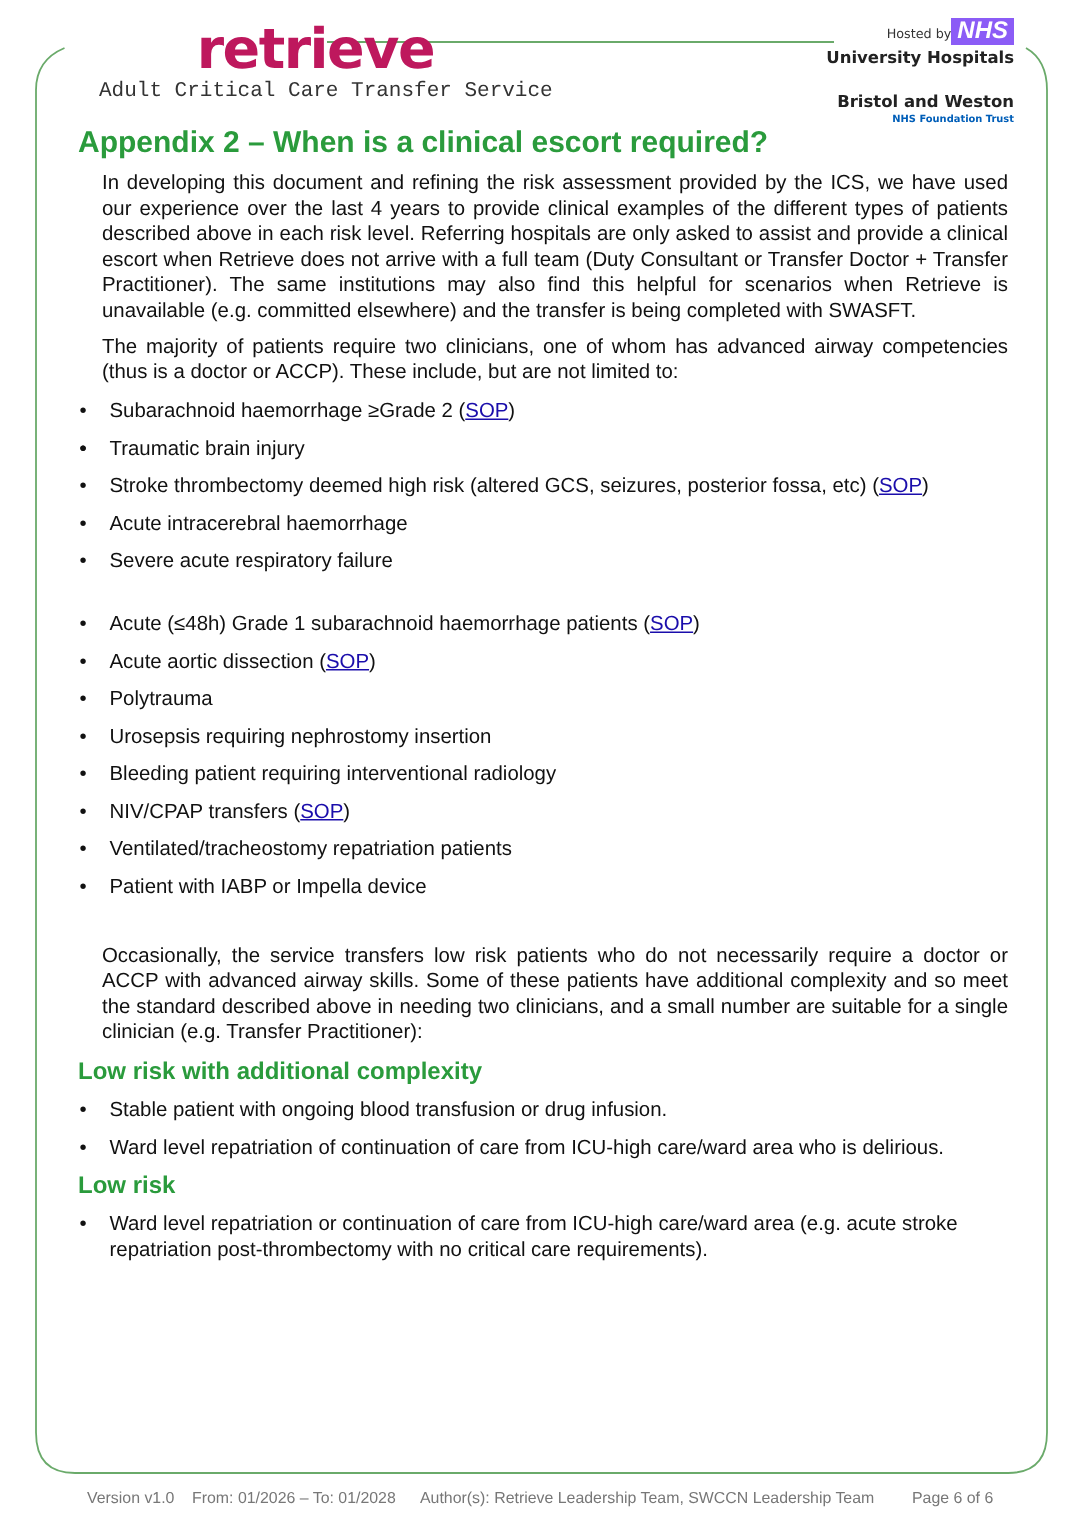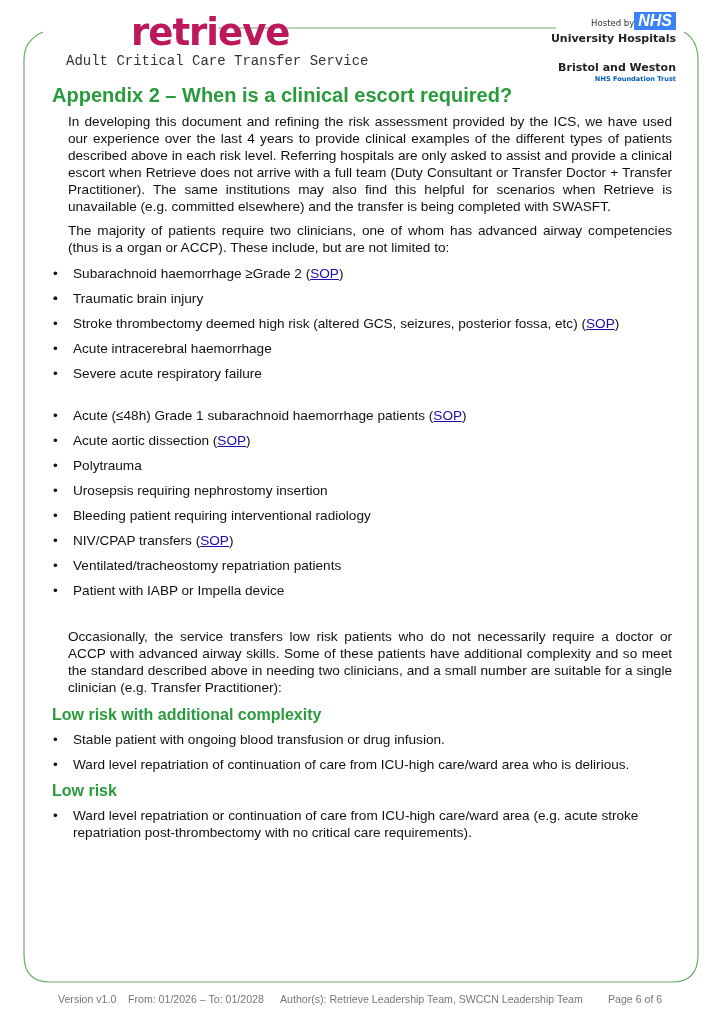--- a/index.html
+++ b/index.html
@@ -6,21 +6,21 @@
     body { width: 724px; height: 1024px; position: relative; overflow: hidden;
       font-family: "Liberation Sans", sans-serif; color: #111; }
     .frame { position: absolute; left: 0; top: 0; width: 724px; height: 1024px; pointer-events: none; }
     .logo { position: absolute; left: 52px; top: 14px; }
     .logo-word { font-family: "DejaVu Sans", sans-serif; font-weight: bold; font-size: 37px;
       color: #be185d; letter-spacing: -1px; line-height: 38px; text-align: center; }
     .logo-sub { font-family: Liberation Mono, monospace; font-size: 14px; color: #333; margin-top: 1px; margin-left: 14px; }
     .host { position: absolute; right: 48px; top: 12px; text-align: right; }
     .host-row { display: flex; justify-content: flex-end; align-items: center; }
     .hosted-by { font-family: "DejaVu Sans", sans-serif; font-size: 8.5px; color: #333; margin-top: 3px; }
-    .nhs-badge { background: #3b82f6; color: #fff; font-family: "Liberation Sans", sans-serif;
+    .nhs-badge { background: #8b5cf6; color: #fff; font-family: "Liberation Sans", sans-serif;
       font-weight: bold; font-style: italic; font-size: 16px; line-height: 18px; padding: 0 4px; }
     .uh { font-family: "DejaVu Sans", sans-serif; font-weight: bold; font-size: 11px; color: #222; line-height: 13px; margin-top: 2px; }
     .trust { font-family: "DejaVu Sans", sans-serif; font-weight: bold; font-size: 6.6px; color: #005eb8; margin-top: 1px; }
     .content { position: absolute; left: 52px; top: 83px; width: 620px; }
     h1 { margin: 0 0 7px 0; font-size: 20px; font-weight: bold; color: #2a9b3c; line-height: 24px; }
     p { margin: 0 0 8px 16px; font-size: 13.6px; line-height: 16.9px; text-align: justify; }
     h2 { margin: 0 0 6px 0; font-size: 16px; font-weight: bold; color: #2a9b3c; line-height: 20px; }
     ul { list-style: none; margin: 0; padding: 0; }
     li { position: relative; padding-left: 21px; font-size: 13.6px; line-height: 17px; margin-bottom: 8px; }
     li .bullet { position: absolute; left: 1px; top: 0; }
@@ -50,21 +50,21 @@
     <span class="nhs-badge">NHS</span>
   </div>
   <div class="uh">University Hospitals</div>
   <div class="uh" style="margin-top:16px">Bristol and Weston</div>
   <div class="trust">NHS Foundation Trust</div>
 </div>
 
 <div class="content">
   <h1>Appendix 2 – When is a clinical escort required?</h1>
   <p>In developing this document and refining the risk assessment provided by the ICS, we have used our experience over the last 4 years to provide clinical examples of the different types of patients described above in each risk level.  Referring hospitals are only asked to assist and provide a clinical escort when Retrieve does not arrive with a full team (Duty Consultant or Transfer Doctor + Transfer Practitioner).  The same institutions may also find this helpful for scenarios when Retrieve is unavailable (e.g. committed elsewhere) and the transfer is being completed with SWASFT.</p>
-  <p>The majority of patients require two clinicians, one of whom has advanced airway competencies (thus is a organ or ACCP).  These include, but are not limited to:</p>
+  <p>The majority of patients require two clinicians, one of whom has advanced airway competencies (thus is a doctor or ACCP).  These include, but are not limited to:</p>
 
   <ul id="high-list">
       <li><span class="bullet">•</span><span>Subarachnoid haemorrhage ≥Grade 2 (</span><a class="sop" href="#">SOP</a><span>)</span></li>
       <li><span class="bullet">•</span></li>
       <li><span class="bullet">•</span><span>Traumatic brain injury</span></li>
       <li><span class="bullet">•</span><span>Stroke thrombectomy deemed high risk (altered GCS, seizures, posterior fossa, etc) (</span><a class="sop" href="#">SOP</a><span>)</span></li>
       <li><span class="bullet">•</span><span>Acute intracerebral haemorrhage</span></li>
       <li><span class="bullet">•</span><span>Severe acute respiratory failure</span></li>
     </ul>
 

